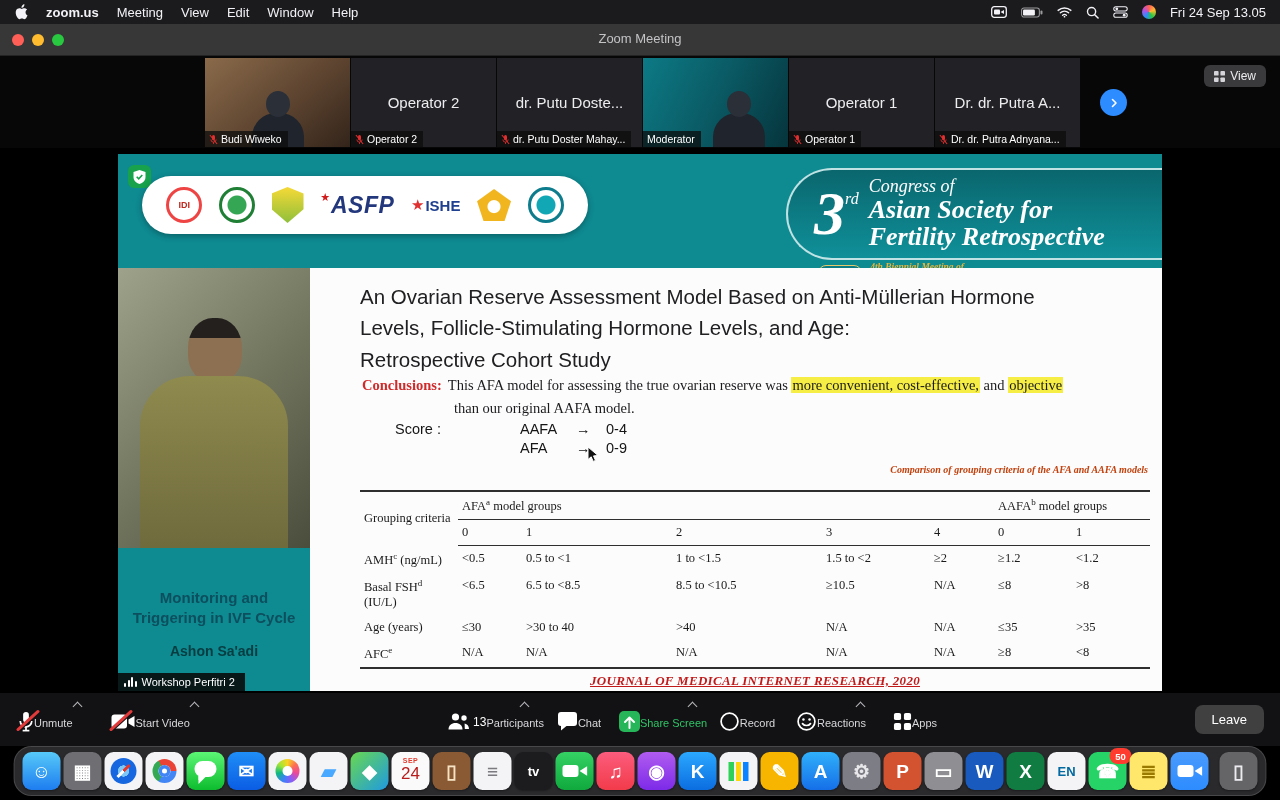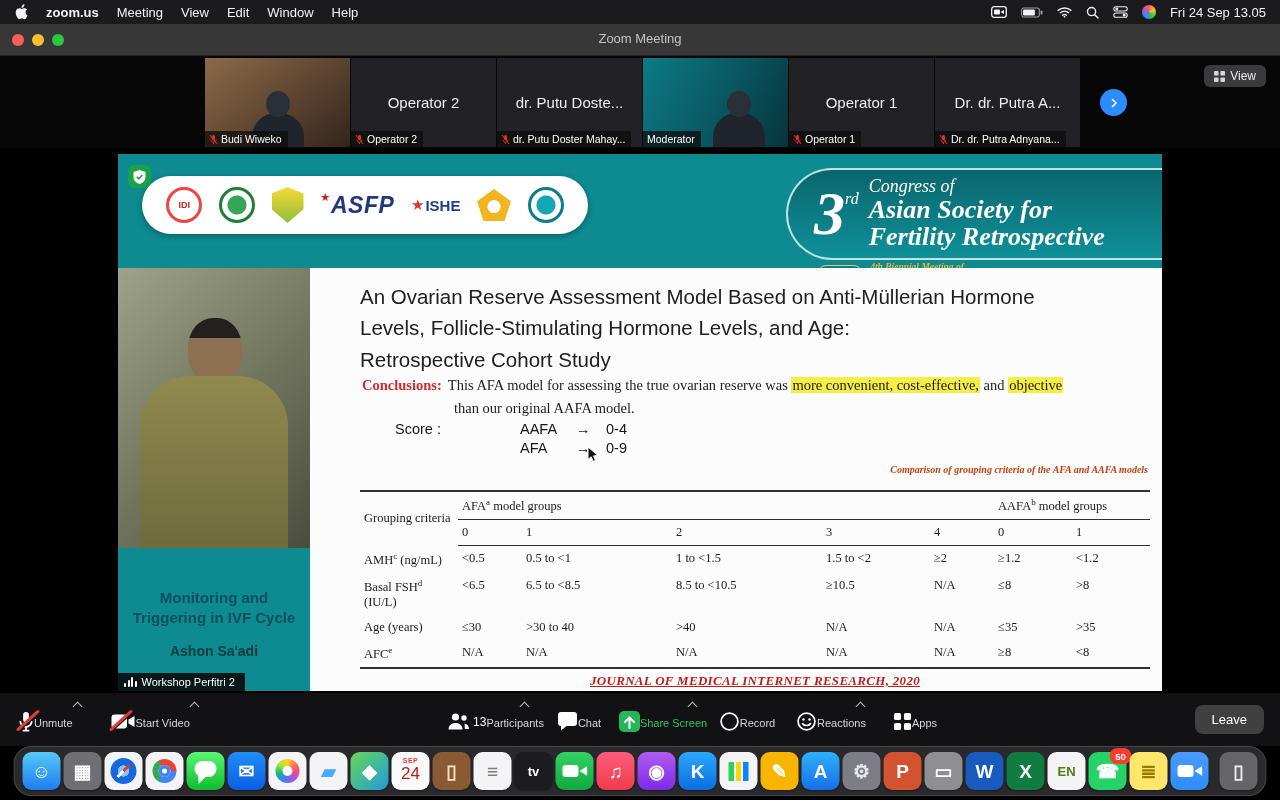--- a/index.html
+++ b/index.html
@@ -630,21 +630,21 @@
         <div class="dock-item" data-name="dock-remote-window" title="remote-window" style="background: rgb(142, 142, 147);">
           <span class="glyph" style="color: rgb(255, 255, 255);">▭</span>
         </div>
         <div class="dock-item" data-name="dock-word" title="word" style="background: rgb(24, 90, 189);">
           <span class="glyph" style="color: rgb(255, 255, 255);">W</span>
         </div>
         <div class="dock-item" data-name="dock-excel" title="excel" style="background: rgb(16, 124, 65);">
           <span class="glyph" style="color: rgb(255, 255, 255);">X</span>
         </div>
         <div class="dock-item" data-name="dock-input-lang" title="input-lang" style="background: rgb(244, 244, 246);">
-          <span class="glyph" style="color: #4d7c0f;">EN</span>
+          <span class="glyph" style="color: #0369a1;">EN</span>
         </div>
         <div class="dock-item" data-name="dock-whatsapp" title="whatsapp" style="background: rgb(37, 211, 102);">
           <span class="glyph" style="color: rgb(255, 255, 255);">☎</span>
           <span class="badge" data-name="notification-badge">50</span>
         </div>
         <div class="dock-item" data-name="dock-stickies" title="stickies" style="background: rgb(255, 231, 107);">
           <span class="glyph" style="color: rgb(154, 123, 0);">≣</span>
         </div>
         <div class="dock-item shape-camera" data-name="dock-zoom-app" title="zoom-app" style="background: linear-gradient(rgb(74, 155, 252), rgb(45, 140, 255));"></div>
         <div class="dock-item" data-name="dock-trash" title="trash" style="background: rgba(255, 255, 255, 0.28);">

